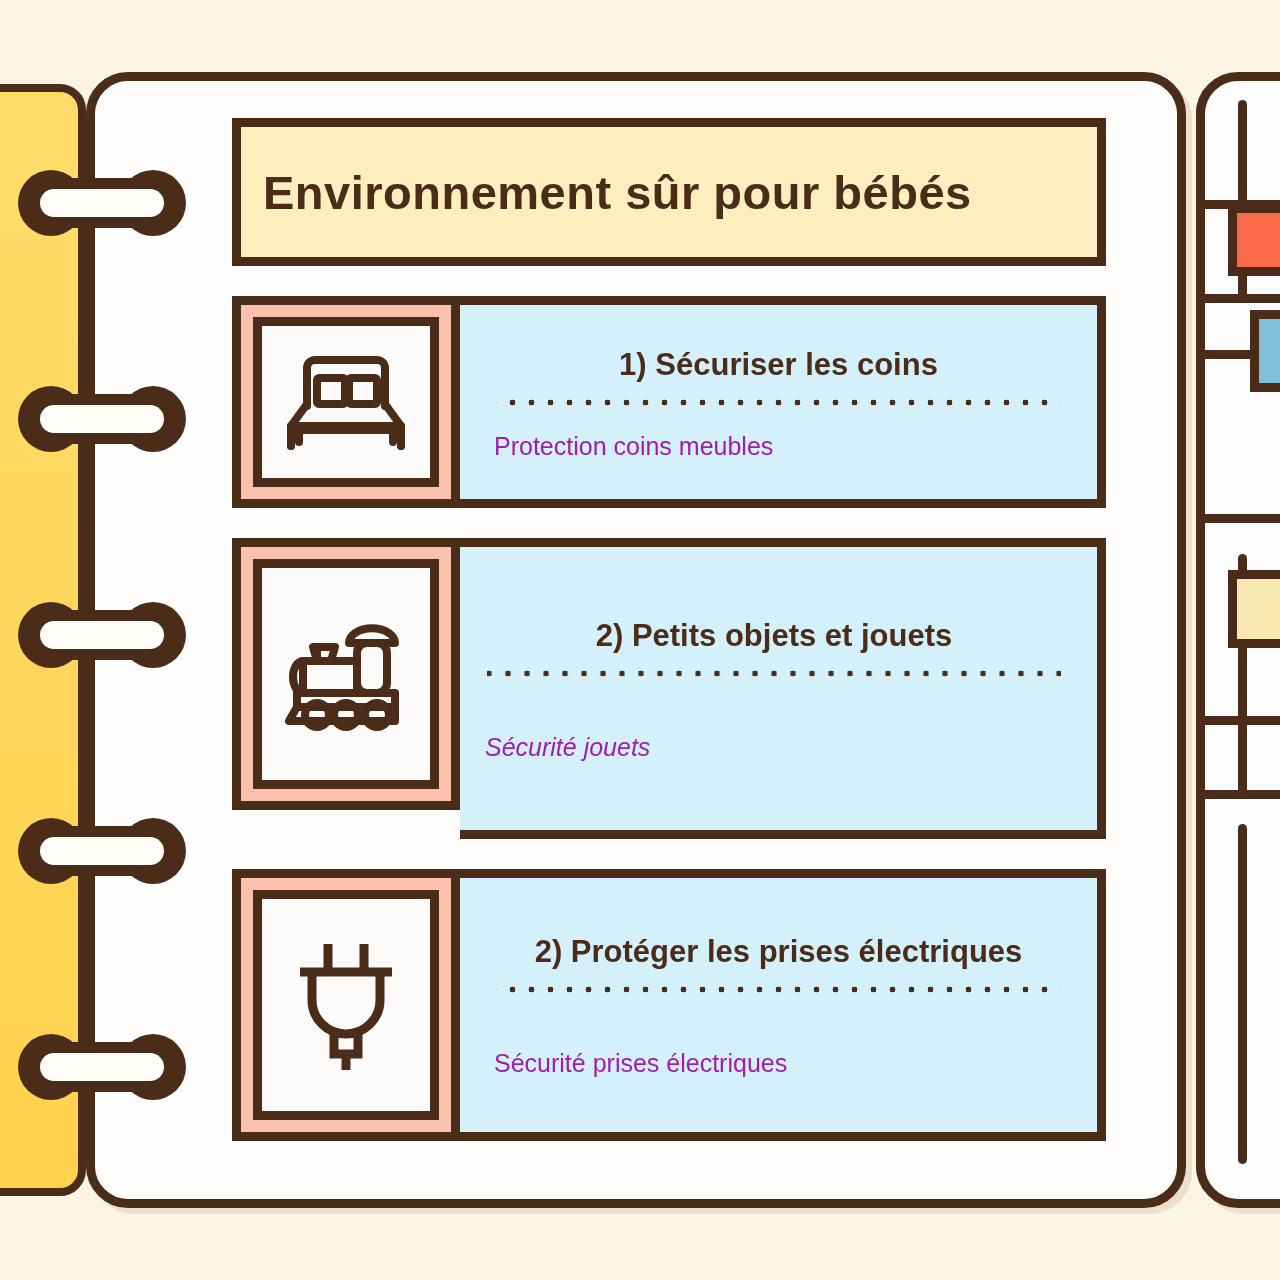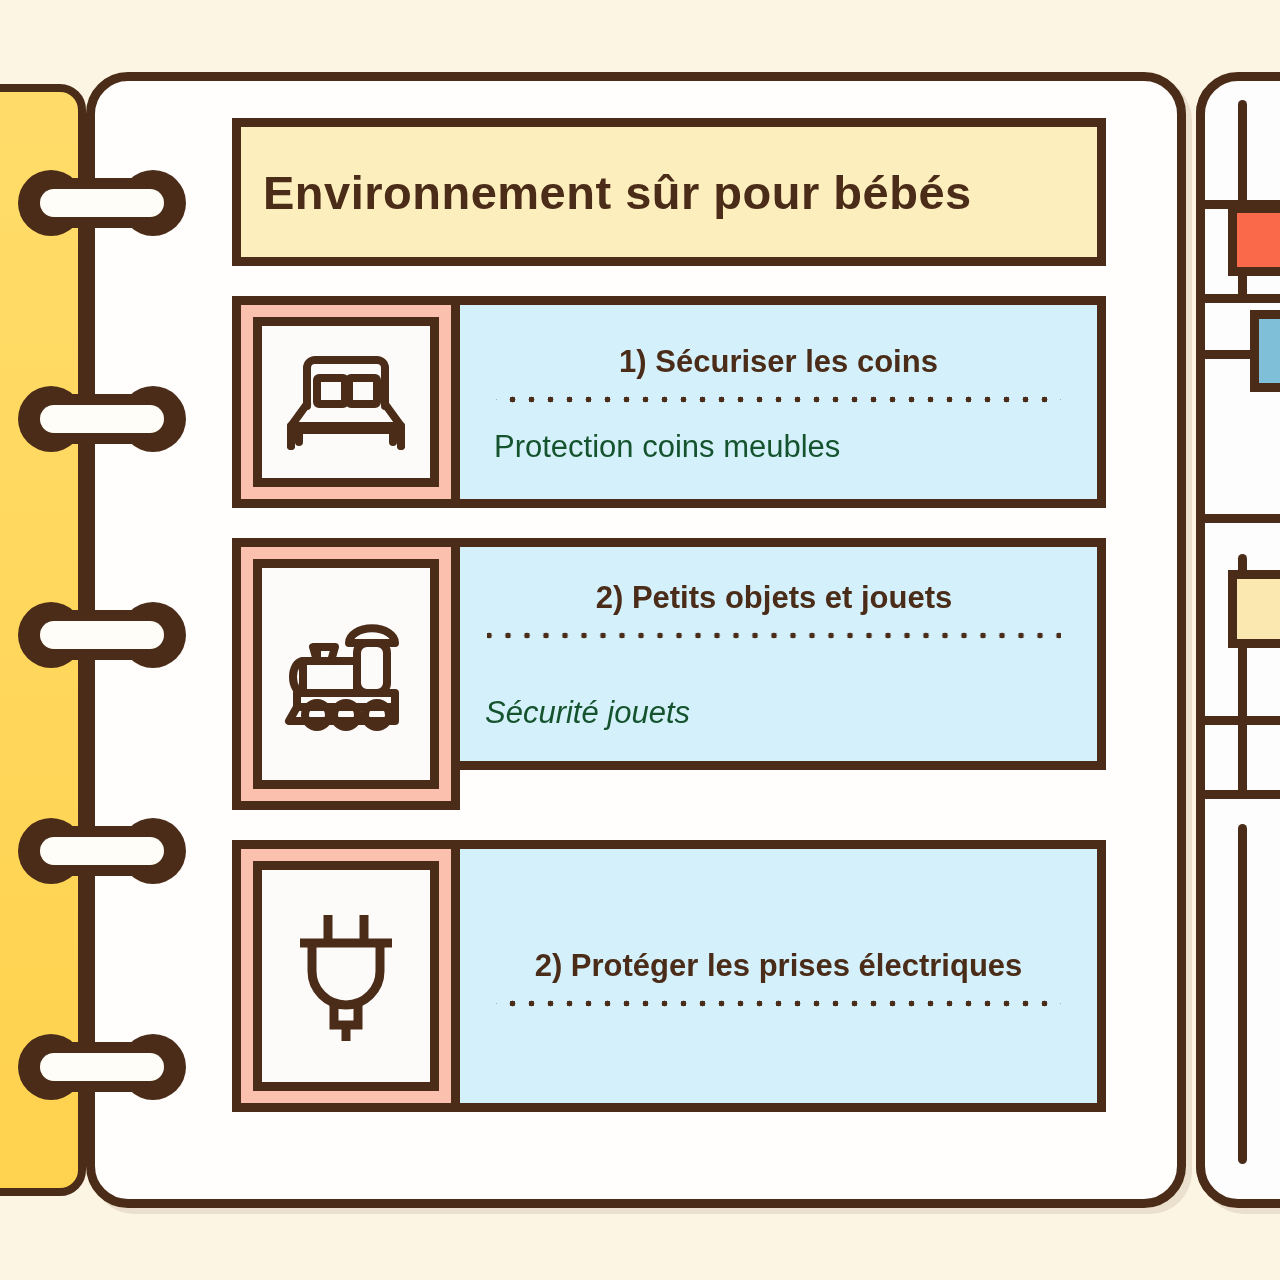--- a/index.html
+++ b/index.html
@@ -197,33 +197,33 @@
   }
   .dots {
     height: 7px;
     margin: 16px 2px 0 2px;
     background-image: radial-gradient(circle, #4a2c18 2.8px, rgba(0,0,0,0) 3.1px);
     background-size: 19px 7px;
     background-repeat: repeat-x;
     background-position: center;
   }
   .step-sub {
-    font-size: 31px;
-    color: #14532d;
+    font-size: 25px;
+    color: #a21caf;
     white-space: nowrap;
   }
 
   
   .row-1 .icon-box { width: 228px; height: 212px; }
   .row-1 .text-box { height: 212px; }
   .row-1 .step-head { margin-top: 4px; }
   .row-1 .step-sub  { margin-top: 26px; }
 
   .row-2 .icon-box { width: 228px; height: 272px; }
-  .row-2 .text-box { height: 232px; padding-left: 25px; }
+  .row-2 .text-box { height: 301px; padding-left: 25px; }
   .row-2 .step-head { margin-top: 2px; }
   .row-2 .step-sub  { margin-top: 56px; font-style: italic; }
 
   .row-3 .icon-box { width: 228px; height: 272px; }
   .row-3 .text-box { height: 272px; }
   .row-3 .step-head { margin-top: 2px; }
   .row-3 .step-sub  { margin-top: 56px; }
 </style>
 </head>
 <body>
@@ -357,17 +357,18 @@
               <path d="M22 38 V66 a34 34 0 0 0 34 34 a34 34 0 0 0 34 -34 V38"></path>
               <path d="M44 98 V120 H68 V98"></path>
               <path d="M56 120 V136"></path>
             </g>
           </svg>
         </div>
       </div>
       <div class="text-box">
         <div class="step-head">2) Protéger les prises électriques</div>
         <div class="dots"></div>
+        <div class="step-sub">Sécurité prises électriques</div>
       </div>
     </div>
 
   </div>
 </div>
 
 </body></html>

